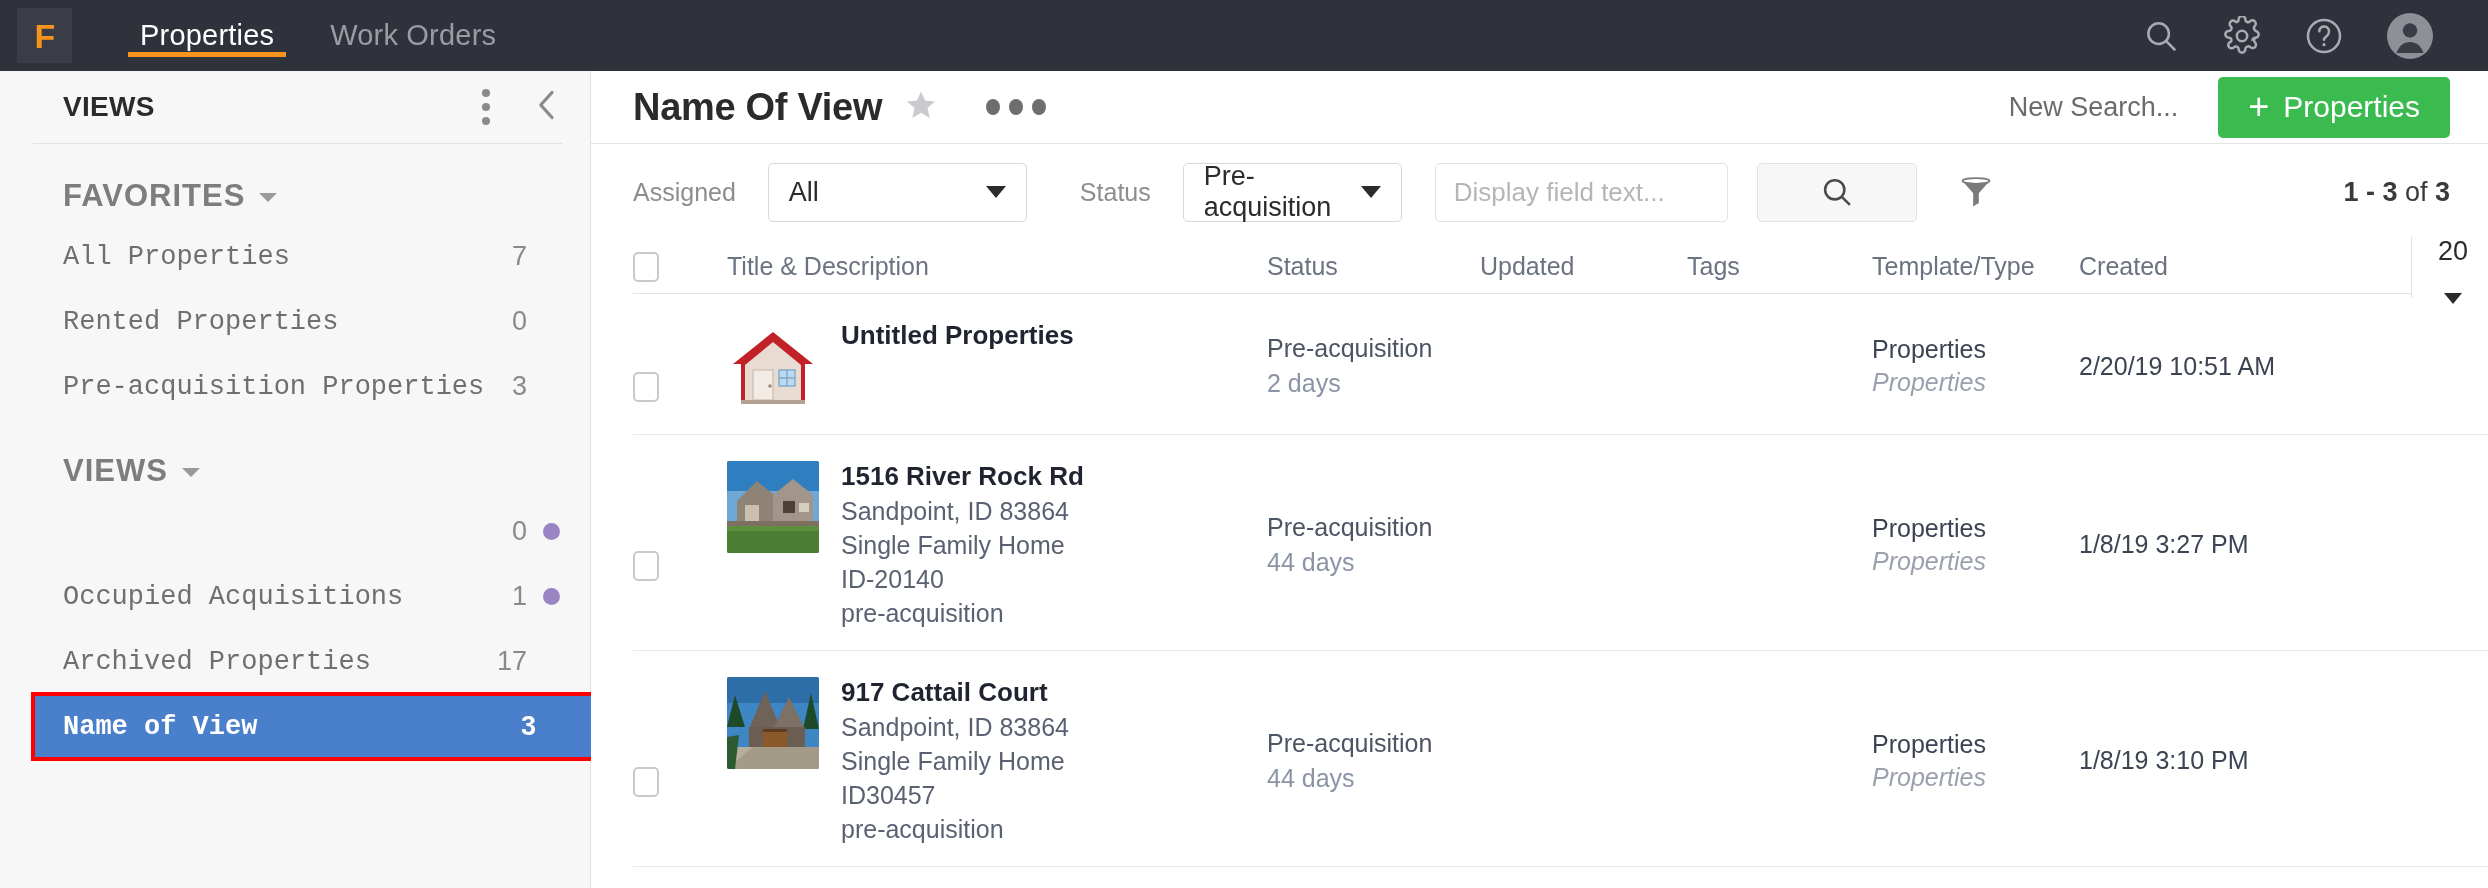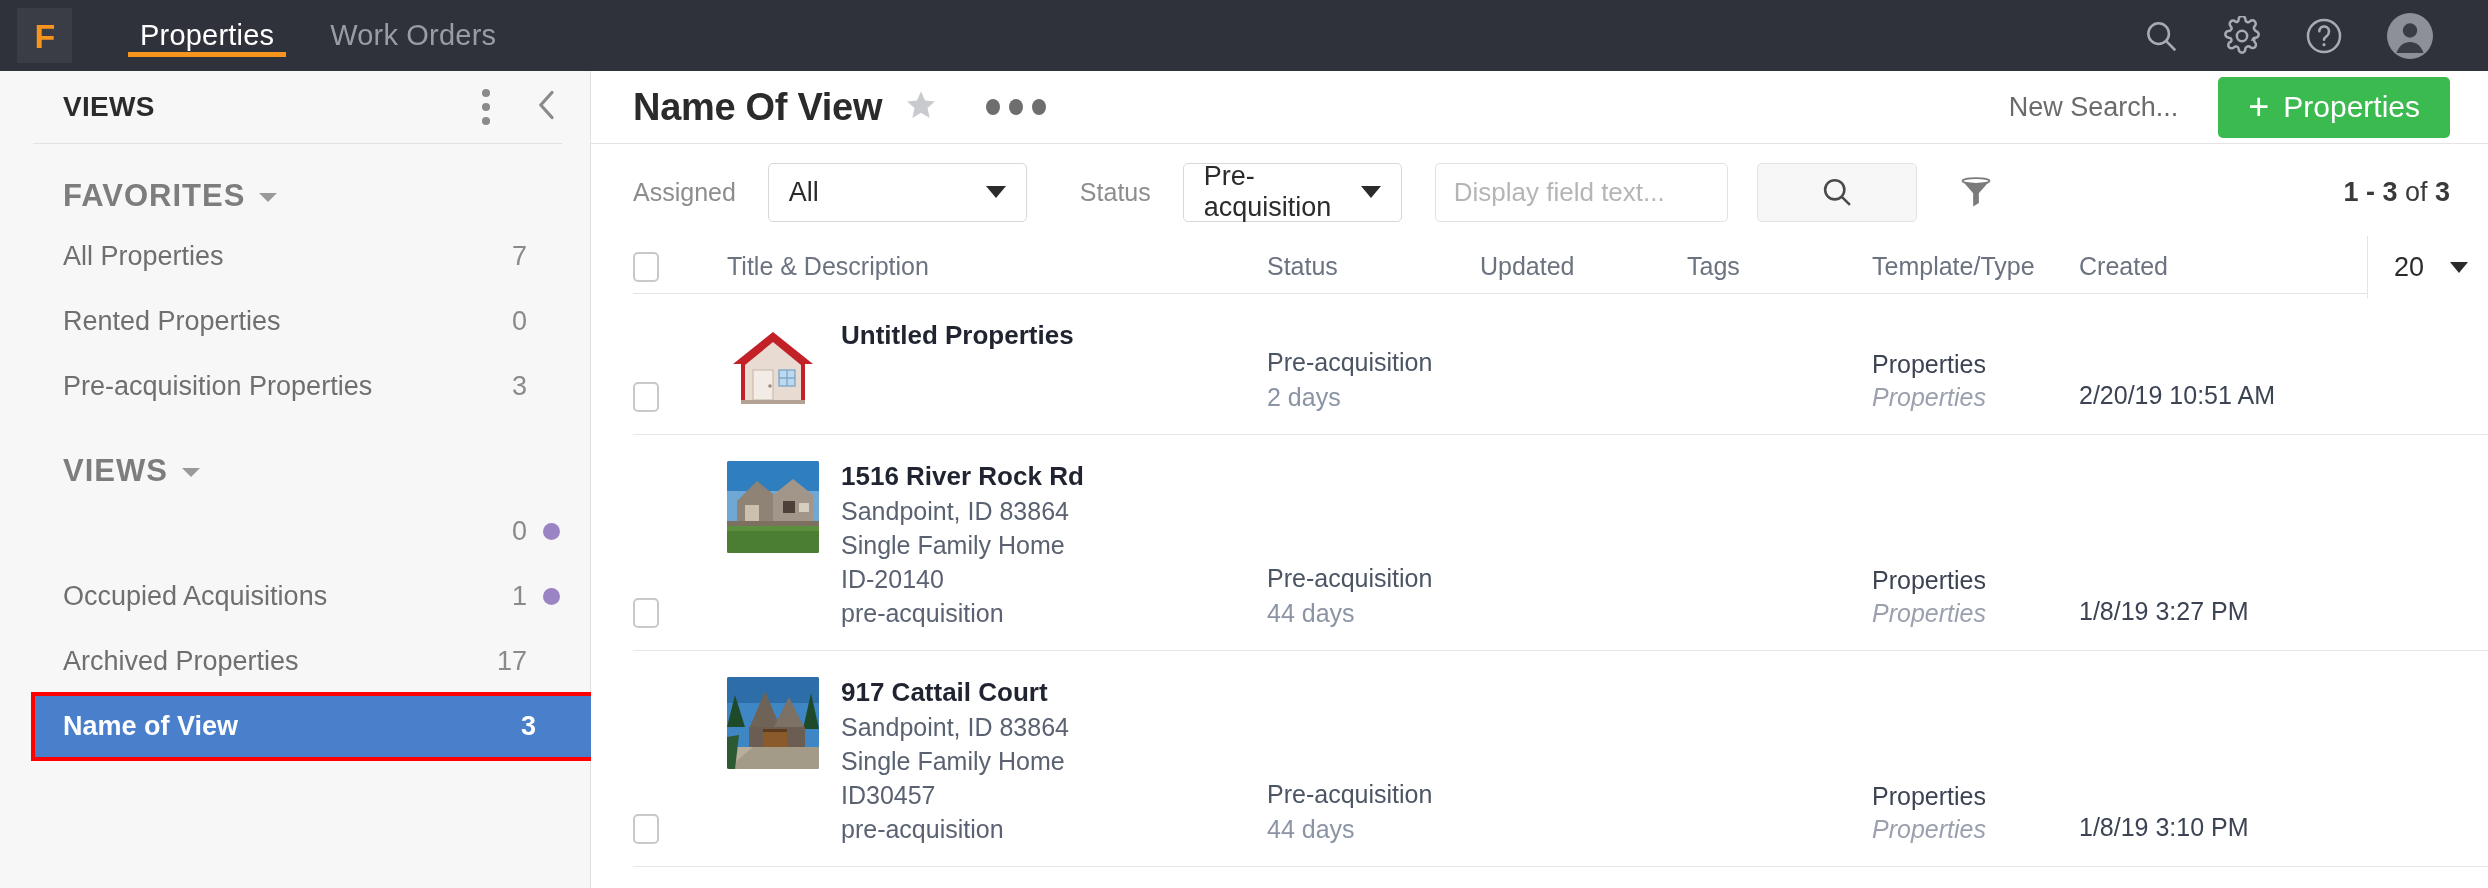--- a/index.html
+++ b/index.html
@@ -73,21 +73,21 @@
   .caret-down {
     width: 0; height: 0; border-left: 9px solid transparent;
     border-right: 9px solid transparent; border-top: 9px solid #9a9a9a;
     margin-top: 3px;
   }
   .nav-item {
     display: flex; align-items: center;
     height: 65px; padding: 0 30px 0 30px; cursor: pointer;
     font-size: 27px; color: #6f6f6f; position: relative;
   }
-  .nav-item .label { white-space: nowrap; }
+  .nav-item .label { white-space: nowrap; font-family: Liberation Mono, monospace; }
   .nav-item .count { margin-left: auto; font-size: 27px; color: #8a8a8a; }
   .nav-item .dot {
     width: 17px; height: 17px; border-radius: 50%;
     background: #9b84c4; margin-left: 16px; flex: 0 0 auto;
   }
   .nav-item .dot.hidden { visibility: hidden; }
   .nav-item.selected {
     background: #4a7fcb; color: #ffffff; font-weight: bold;
     outline: 4px solid #ff0000; outline-offset: -2px;
     width: 566px;
@@ -167,29 +167,29 @@
   .chk {
     width: 26px; height: 30px; border: 2px solid #c9c9c9; border-radius: 5px;
     background: #fff; cursor: pointer; display: block;
   }
 
   .perpage {
     position: absolute; right: 0; top: -4px;
     border-left: 1px solid #e4e4e4; height: 62px;
     display: flex; align-items: center; gap: 26px;
     padding: 0 20px 0 26px; cursor: pointer;
-    font-size: 27px; color: #2b2b2b; background: #fff;
+    font-size: 27px; color: #2b2b2b; background: #fff; flex-direction: column;
   }
   .perpage .sel-caret {
     width: 0; height: 0; border-left: 9px solid transparent;
     border-right: 9px solid transparent; border-top: 11px solid #2b2b2b;
   }
 
   .trow {
-    display: flex; align-items: flex-end;
+    display: flex; align-items: center;
     border-bottom: 1px solid #e8e8e8; padding: 26px 0 22px 0;
     font-size: 25px; color: #4b5563;
   }
   .trow .c-check { display: flex; align-items: center; padding-top: 42px; }
   .cell-title { display: flex; gap: 22px; }
   .thumb {
     width: 92px; height: 92px; flex: 0 0 auto; border-radius: 2px;
     overflow: hidden; position: relative; background: #fff;
   }
   .t-lines { display: flex; flex-direction: column; gap: 5px; }

